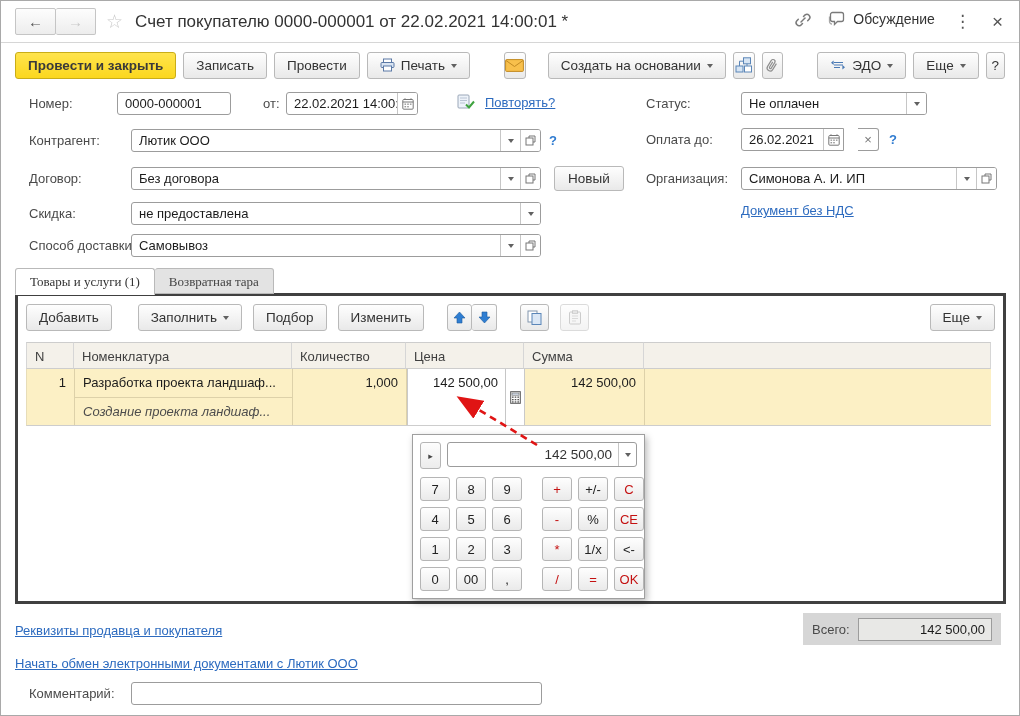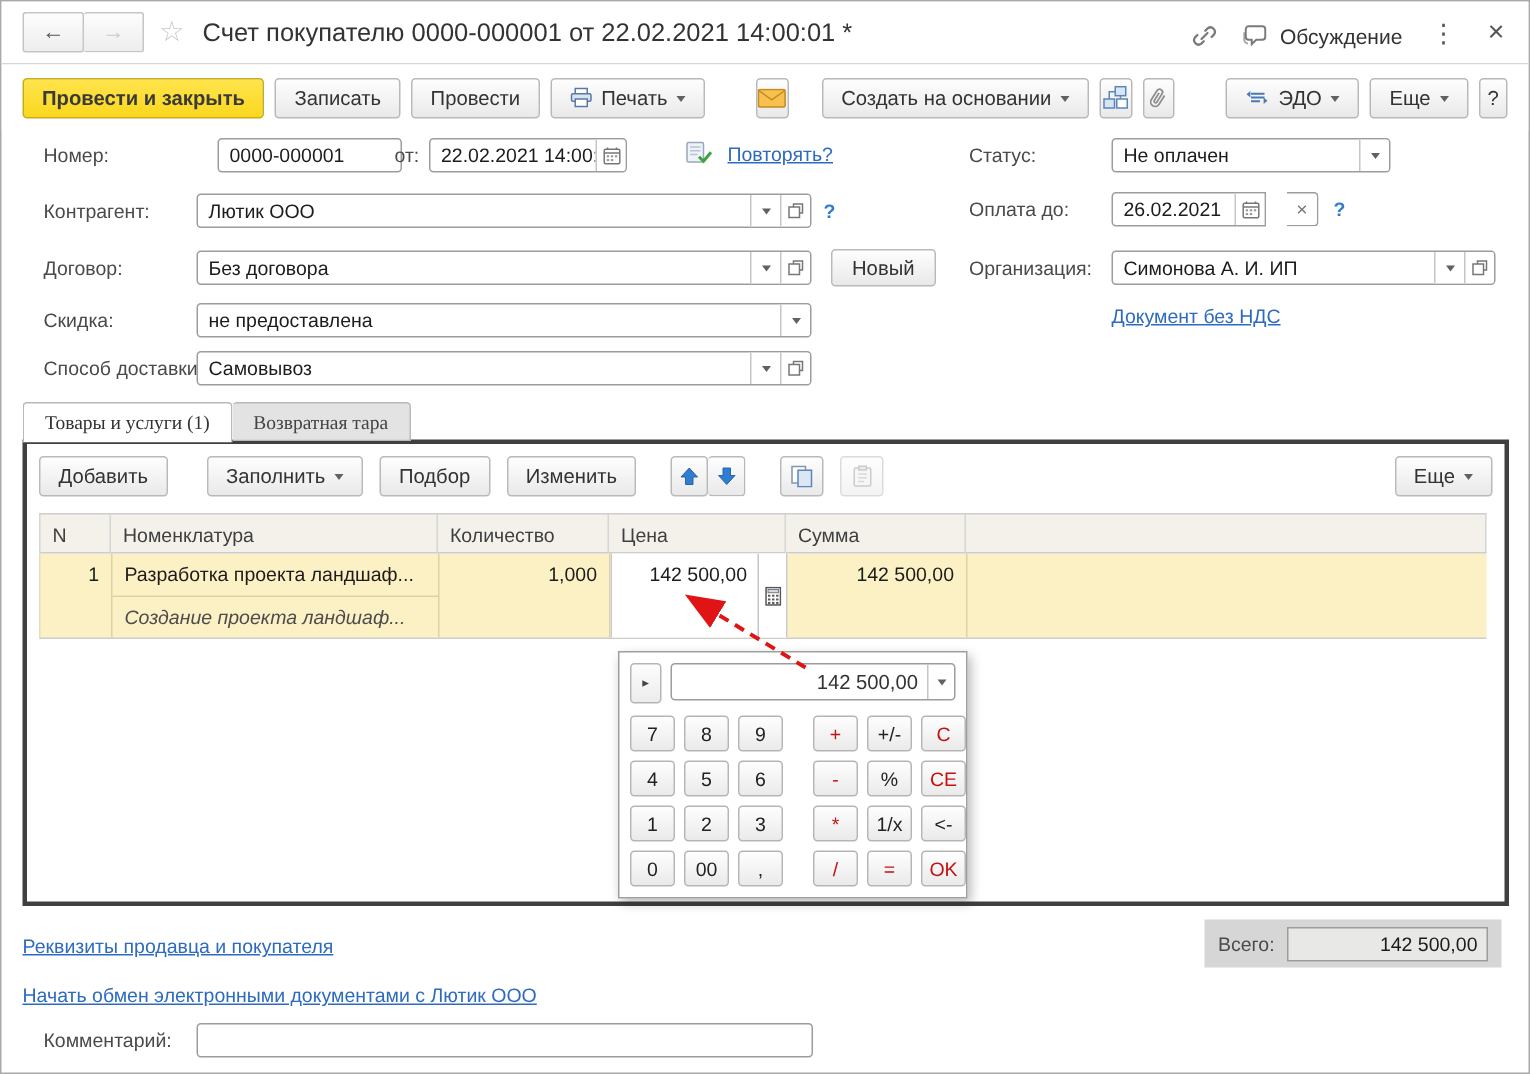--- a/index.html
+++ b/index.html
@@ -10,21 +10,21 @@
   }
   
   .titlebar{position:absolute;top:0;left:0;right:0;height:42px;display:flex;align-items:center;
     padding:0 14px;box-sizing:border-box;border-bottom:1px solid #d6d6d6;background:#fff;}
   .navpair{display:flex;}
   .navbtn{width:39px;height:25px;border:1px solid #c5c5c5;background:linear-gradient(#fdfdfd,#ededed);
     display:flex;align-items:center;justify-content:center;font-size:15px;color:#555;border-radius:2px;cursor:pointer;}
   .navbtn.fwd{border-left:none;color:#c9c9c9;}
   .star{font-size:19px;color:#c9c9c9;margin:0 12px 0 10px;}
   .doc-title{font-size:17px;color:#333;white-space:nowrap;flex:1;overflow:hidden;}
-  .title-actions{display:flex;align-items:flex-end;gap:15px;}
+  .title-actions{display:flex;align-items:flex-start;gap:15px;}
   .tact{display:flex;align-items:center;gap:6px;cursor:pointer;color:#333;font-size:14px;}
   .kebab{font-size:17px;color:#555;cursor:pointer;padding:0 4px;}
   .closex{font-size:19px;color:#555;cursor:pointer;padding:0 2px;}
   
   .toolbar{position:absolute;top:42px;left:0;right:0;height:44px;display:flex;align-items:center;
     padding:0 14px;box-sizing:border-box;gap:7px;background:#fff;}
   .btn{height:27px;padding:0 12px;border:1px solid #b9b9b9;border-radius:3px;
     background:linear-gradient(#fefefe,#e9e9e9);color:#333;font-size:13.5px;
     display:inline-flex;align-items:center;gap:6px;cursor:pointer;white-space:nowrap;box-sizing:border-box;
     font-family:inherit;}
@@ -205,21 +205,21 @@
     <button class="btn">
         <span>Еще</span>
         <i class="car"></i>
       </button>
     <button class="btn icon-only" style="width:30px">
         <span>?</span>
       </button>
   </div>
 
   <span class="lbl" style="left:28px;top:91px">Номер:</span>
-  <div class="fld" style="left:144px;top:91px;width:123px">
+  <div class="fld" style="left:116px;top:91px;width:114px">
     <span class="val">0000-000001</span>
   </div>
   <span class="lbl" style="left:262px;top:91px">от:</span>
   <div class="fld" style="left:285px;top:91px;width:132px">
     <span class="val">22.02.2021 14:00:01</span>
     <span class="seg">
       <svg width="12" height="12" viewBox="0 0 12 12">
           <rect x=".8" y="1.5" width="10.4" height="9.7" rx="1" fill="#fff" stroke="#777"></rect>
           <path d="M.8 4h10.4" stroke="#777"></path>
           <path d="M3 1.5V.3M9 1.5V.3" stroke="#777"></path>

